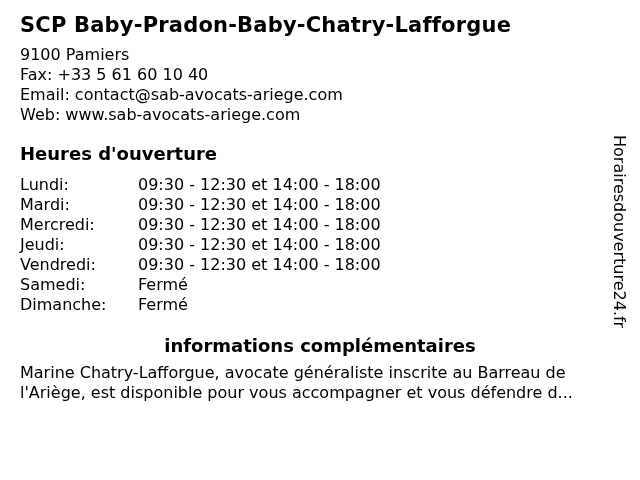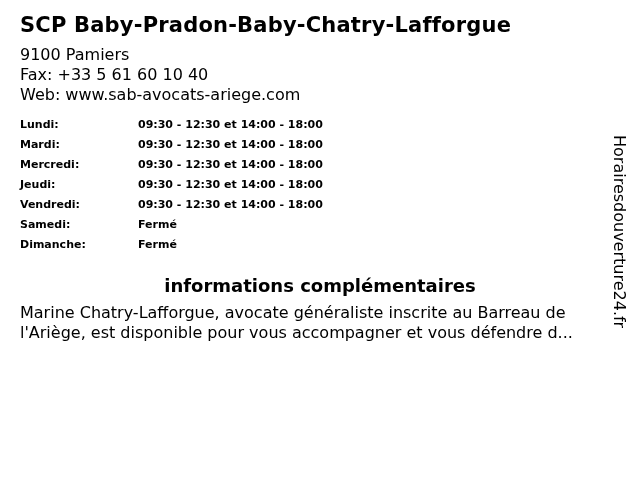--- a/index.html
+++ b/index.html
@@ -32,23 +32,22 @@
   }
   .section-heading {
     margin: 0;
     font-size: 18px;
     font-weight: bold;
     line-height: 22px;
   }
   .hours-heading { margin-top: 18px; }
   .hours-table {
     margin-top: 10px;
-    font-size: 11px;
+    font-size: 16px;
     line-height: 20px;
-    font-weight: bold;
   }
   .hour-row { display: flex; }
   .hour-row .day {
     flex: none;
     width: 118px;
   }
   .info-heading { margin-top: 20px; text-align: center; }
   .info-text {
     margin-top: 6px;
     font-size: 16px;
@@ -69,23 +68,25 @@
 </head>
 <body>
 
 <div class="page">
 
   <h1 class="title">SCP Baby-Pradon-Baby-Chatry-Lafforgue</h1>
 
   <div class="contact">
     <div>9100 Pamiers</div>
     <div>Fax: +33 5 61 60 10 40</div>
+    <div>Email: contact@sab-avocats-ariege.com</div>
     <div>Web: www.sab-avocats-ariege.com</div>
   </div>
 
+  <h2 class="section-heading hours-heading">Heures d'ouverture</h2>
 
   <div class="hours-table">
     <div class="hour-row">
       <span class="day">Lundi:</span>
       <span class="time">09:30 - 12:30 et 14:00 - 18:00</span>
     </div>
     <div class="hour-row">
       <span class="day">Mardi:</span>
       <span class="time">09:30 - 12:30 et 14:00 - 18:00</span>
     </div>

